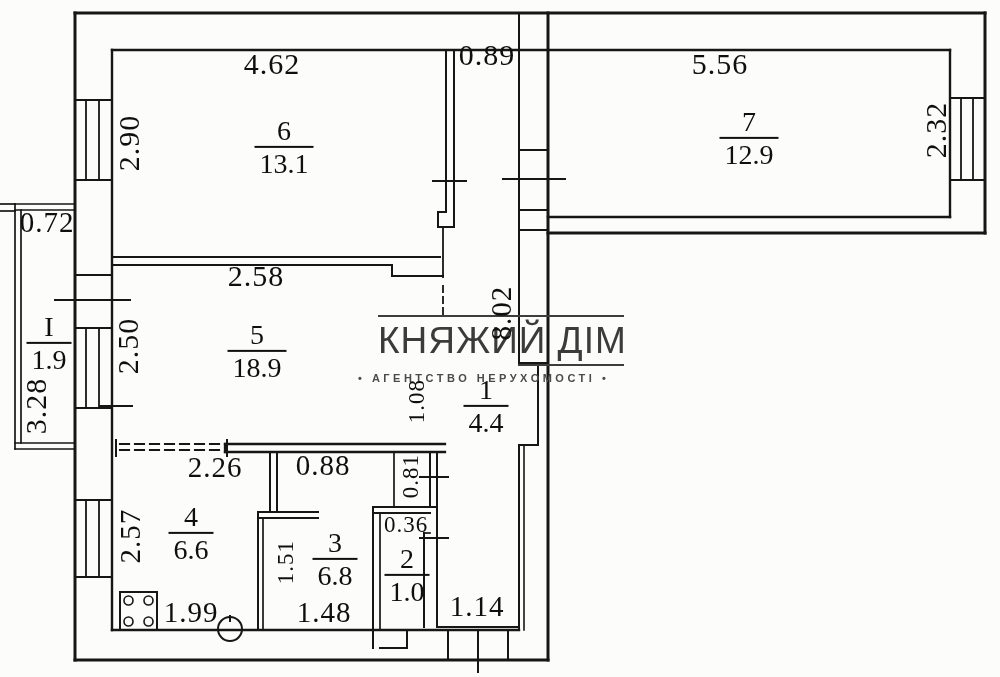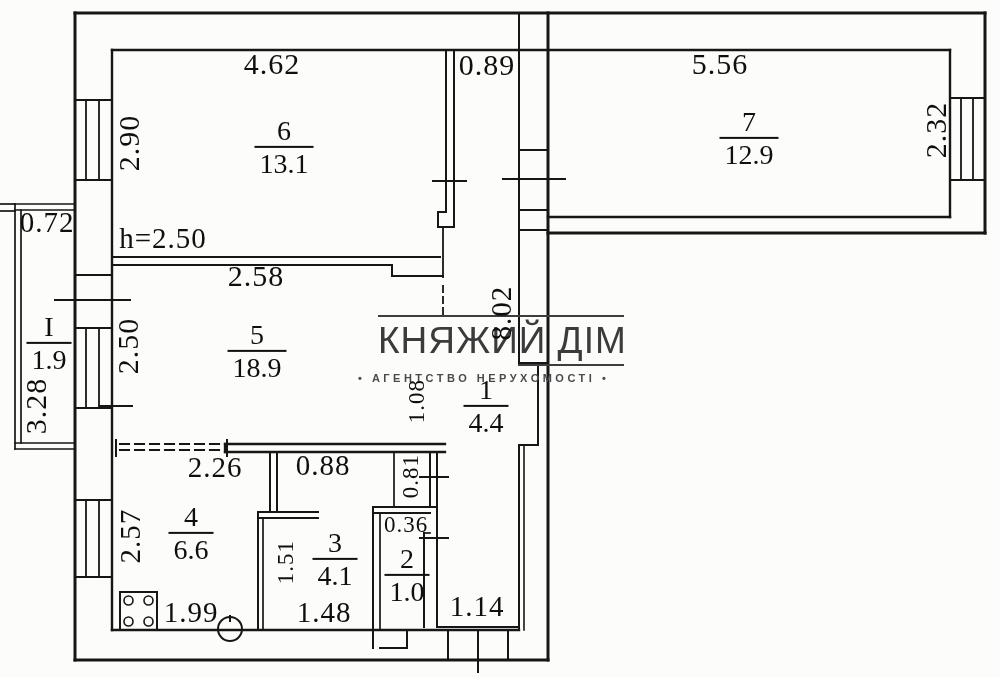--- a/index.html
+++ b/index.html
@@ -210,23 +210,22 @@
   </svg>
 
   <div class="wm">
     <div class="wm-rule wm-rule-top"></div>
     <div class="wm-brand">КНЯЖИЙ ДІМ</div>
     <div class="wm-rule wm-rule-bottom"></div>
     <div class="wm-tagline">• АГЕНТСТВО НЕРУХОМОСТІ •</div>
   </div>
 
   <div class="dim big" style="left:272px;top:64px">4.62</div>
-  <div class="dim big" style="left:487px;top:65px">0.89</div>
+  <div class="dim big" style="left:487px;top:55px">0.89</div>
   <div class="dim big" style="left:720px;top:64px">5.56</div>
-  <div class="dim" style="left:163px;top:238px">h=2.50</div>
   <div class="dim big" style="left:256px;top:276px">2.58</div>
   <div class="dim" style="left:215px;top:467px">2.26</div>
   <div class="dim" style="left:323px;top:465px">0.88</div>
   <div class="dim" style="left:191px;top:612px">1.99</div>
   <div class="dim" style="left:324px;top:612px">1.48</div>
   <div class="dim" style="left:477px;top:606px">1.14</div>
   <div class="dim sm" style="left:406px;top:525px">0.36</div>
   <div class="dim" style="left:47px;top:222px">0.72</div>
 
   <div class="dim big vert" style="left:129px;top:143px">2.90</div>
@@ -254,21 +253,21 @@
   <div class="room" style="left:486px;top:406px">
     <span class="room-num">1</span>
     <span class="room-area">4.4</span>
   </div>
   <div class="room" style="left:191px;top:533px">
     <span class="room-num">4</span>
     <span class="room-area">6.6</span>
   </div>
   <div class="room" style="left:335px;top:559px">
     <span class="room-num">3</span>
-    <span class="room-area">4.1</span>
+    <span class="room-area">6.8</span>
   </div>
   <div class="room" style="left:407px;top:575px">
     <span class="room-num">2</span>
     <span class="room-area">1.0</span>
   </div>
   <div class="room" style="left:49px;top:343px">
     <span class="room-num">I</span>
     <span class="room-area">1.9</span>
   </div>
 

